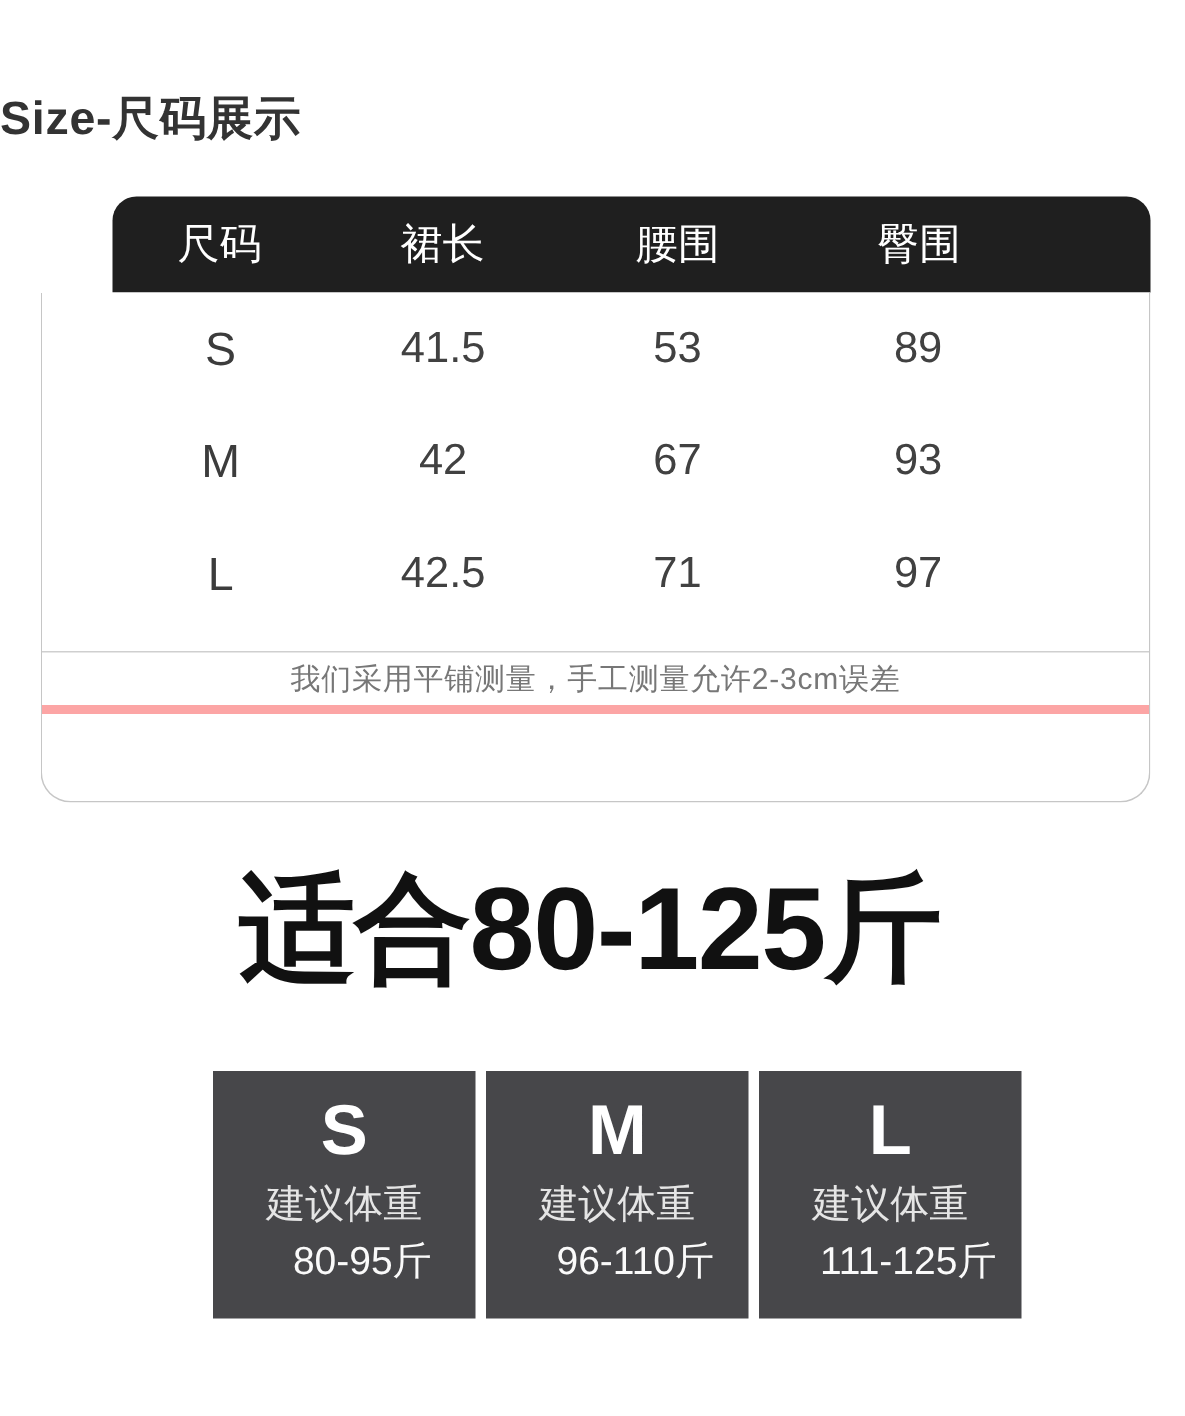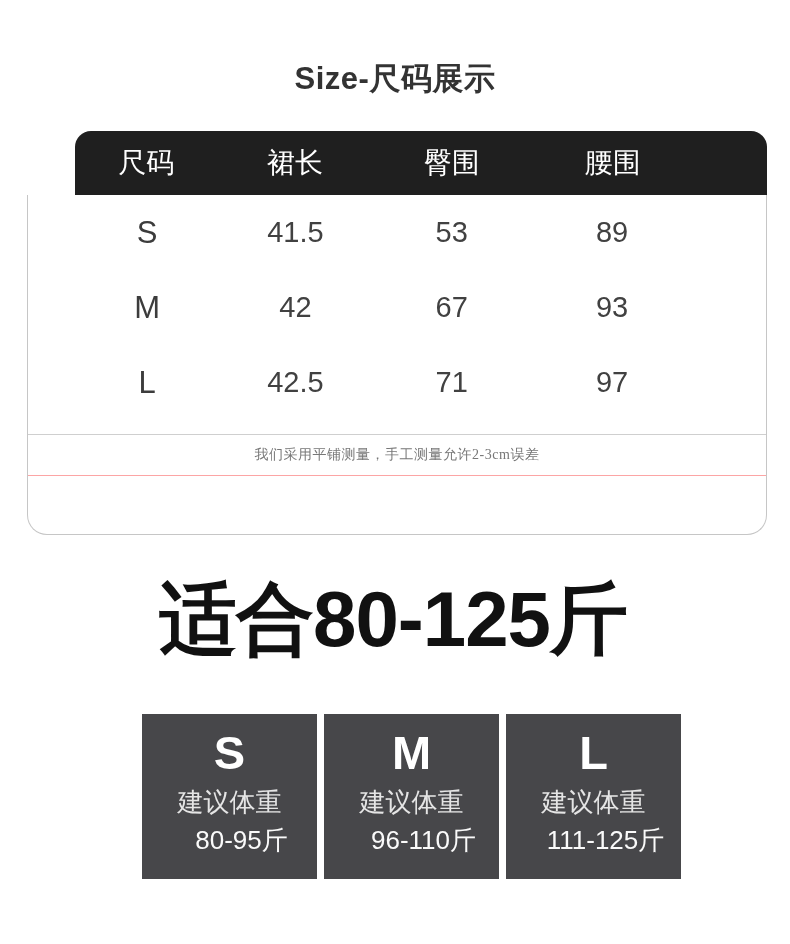--- a/index.html
+++ b/index.html
@@ -7,21 +7,21 @@
   body {
     width: 790px; height: 944px;
     position: relative;
     font-family: "Liberation Sans", "DejaVu Sans", sans-serif;
     overflow: hidden;
   }
 
   
   .page-title {
     position: absolute; top: 58px; left: 0; width: 790px;
-    text-align: center;
+    text-align: left;
     font-size: 31px; font-weight: bold; color: #333333;
     letter-spacing: 0.5px;
   }
 
   
   .size-table {
     position: absolute; top: 131px; left: 27px; width: 740px; height: 404px;
   }
   .grid-cols {
     display: grid;
@@ -50,25 +50,24 @@
   .table-row { height: 75px; }
   .table-row .td {
     text-align: center;
     color: #414141; font-size: 29px; font-weight: 400;
   }
   .table-row .td.size-cell { font-size: 31px; color: #3c3c3c; }
   .rows-spacer { height: 14px; }
   .note-row {
     height: 42px;
     border-top: 1px solid #cfcfcf;
-    border-bottom: 1px solid #fca5a5;
+    border-bottom: 6px solid #fca5a5;
     display: flex; align-items: center; justify-content: center;
-    font-size: 14px; color: #777777;
+    font-size: 20px; color: #777777;
     letter-spacing: 0.5px;
-    font-family: Liberation Serif, serif;
   }
   .table-footer { flex: 1; }
 
   
   .fit-banner {
     position: absolute; top: 579px; left: 0; width: 786px; height: 80px;
     line-height: 80px; text-align: center;
     font-size: 78px; font-weight: 900; color: #111111;
     letter-spacing: -1px;
   }
@@ -104,22 +103,22 @@
 </head>
 <body>
 
 <div class="page-title">Size-尺码展示</div>
 
 <div class="size-table">
 
   <div class="table-header grid-cols">
     <div class="th">尺码</div>
     <div class="th">裙长</div>
+    <div class="th">腰围</div>
     <div class="th">臀围</div>
-    <div class="th">腰围</div>
   </div>
 
   <div class="table-body">
     <div class="table-rows">
 
       <div class="table-row grid-cols">
         <div class="td size-cell">S</div>
         <div class="td">41.5</div>
         <div class="td">53</div>
         <div class="td">89</div>

